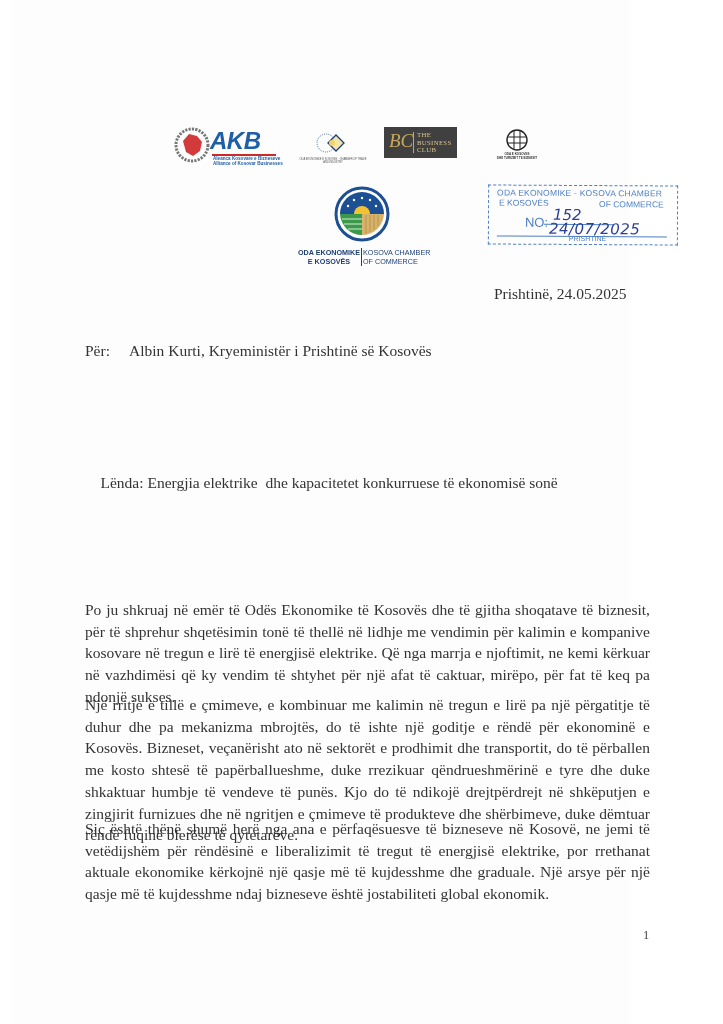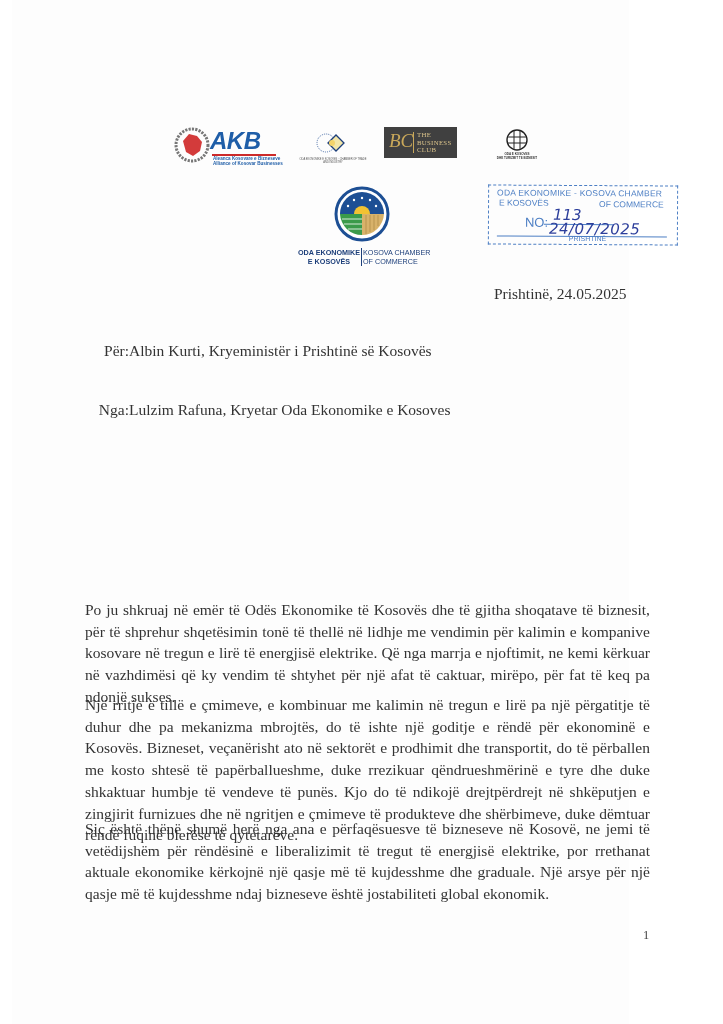--- a/index.html
+++ b/index.html
@@ -45,21 +45,21 @@
   .stamp .nolabel { position: absolute; left: 36px; top: 29px; font-size: 13px; }
   .stamp .noline { position: absolute; left: 55px; top: 38px; width: 70px; height: 1px; background: #4d7fc4; }
   .stamp .num { position: absolute; left: 64px; top: 20px; font-family: "DejaVu Sans", sans-serif; font-size: 15px; color: #2c3e9b; font-style: italic; }
   .stamp .date { position: absolute; left: 60px; top: 34px; font-family: "DejaVu Sans", sans-serif; font-size: 15px; color: #2c3e9b; font-style: italic; letter-spacing: 0.5px; white-space: nowrap; }
   .stamp .dateline { position: absolute; left: 8px; top: 50px; width: 170px; height: 1px; background: #4d7fc4; }
   .stamp .place { position: absolute; left: 80px; top: 49px; font-size: 7px; }
 
   
   .place-date { position: absolute; left: 482px; top: 285px; font-size: 15.5px; color: #333; }
   .hdr { position: absolute; left: 73px; font-size: 15.5px; color: #333; white-space: nowrap; }
-  .hdr .lbl { display: inline-block; width: 44px; text-align: right; }
+  .hdr .lbl { display: inline-block; width: 44px; }
   .hdr-to { top: 342px; }
   .hdr-from { top: 401px; }
   .hdr-subject { top: 456px; }
 
   .salutation { position: absolute; left: 73px; top: 543px; font-size: 15.5px; color: #333; }
   .greeting { position: absolute; left: 73px; top: 573px; font-size: 15.5px; color: #333; }
 
   .para { position: absolute; left: 73px; width: 565px; font-size: 15.5px; line-height: 21.7px; color: #333; text-align: justify; }
   .p1 { top: 599px; }
   .p2 { top: 694px; }
@@ -152,36 +152,36 @@
       <div>OF COMMERCE</div>
     </div>
   </div>
 
   <div class="stamp">
     <div class="l1">ODA EKONOMIKE  -  KOSOVA CHAMBER</div>
     <div class="l2a">E KOSOVËS</div>
     <div class="l2b">OF COMMERCE</div>
     <div class="nolabel">NO:</div>
     <div class="noline"></div>
-    <div class="num">113</div>
+    <div class="num">152</div>
     <div class="date">24/07/2025</div>
     <div class="dateline"></div>
     <div class="place">PRISHTINË</div>
   </div>
 
   <div class="place-date">Prishtinë, 24.05.2025</div>
 
   <div class="hdr hdr-to">
     <span class="lbl">Për:</span><span>Albin Kurti, Kryeministër i Prishtinë së Kosovës</span>
   </div>
 
-  <div class="hdr hdr-from">
-    <span class="lbl">Nga:</span><span>Lulzim Rafuna, Kryetar Oda Ekonomike e Kosoves</span>
+
+  <div class="hdr hdr-subject" style="white-space: pre;">
+    <span>Lënda:</span> <span>Energjia elektrike  dhe kapacitetet konkurruese të ekonomisë sonë</span>
   </div>
-
 
 
   <p class="para p1">Po ju shkruaj në emër të Odës Ekonomike të Kosovës dhe të gjitha shoqatave të biznesit, për të shprehur shqetësimin tonë të thellë në lidhje me vendimin për kalimin e kompanive kosovare në tregun e lirë të energjisë elektrike. Që nga marrja e njoftimit, ne kemi kërkuar në vazhdimësi që ky vendim të shtyhet për një afat të caktuar, mirëpo, për fat të keq pa ndonjë sukses.</p>
   <p class="para p2">Një rritje e tillë e çmimeve, e kombinuar me kalimin në tregun e lirë pa një përgatitje të duhur dhe pa mekanizma mbrojtës, do të ishte një goditje e rëndë për ekonominë e Kosovës. Bizneset, veçanërisht ato në sektorët e prodhimit dhe transportit, do të përballen me kosto shtesë të papërballueshme, duke rrezikuar qëndrueshmërinë e tyre dhe duke shkaktuar humbje të vendeve të punës. Kjo do të ndikojë drejtpërdrejt në shkëputjen e zingjirit furnizues dhe në ngritjen e çmimeve të produkteve dhe shërbimeve, duke dëmtuar rëndë fuqinë blerëse të qytetarëve.</p>
   <p class="para p3">Siç është thënë shumë herë nga ana e përfaqësuesve të bizneseve në Kosovë, ne jemi të vetëdijshëm për rëndësinë e liberalizimit të tregut të energjisë elektrike, por rrethanat aktuale ekonomike kërkojnë një qasje më të kujdesshme dhe graduale. Një arsye për një qasje më të kujdesshme ndaj bizneseve është jostabiliteti global ekonomik.</p>
 
   <div class="page-number">1</div>
 </div>
 
 </body></html>

